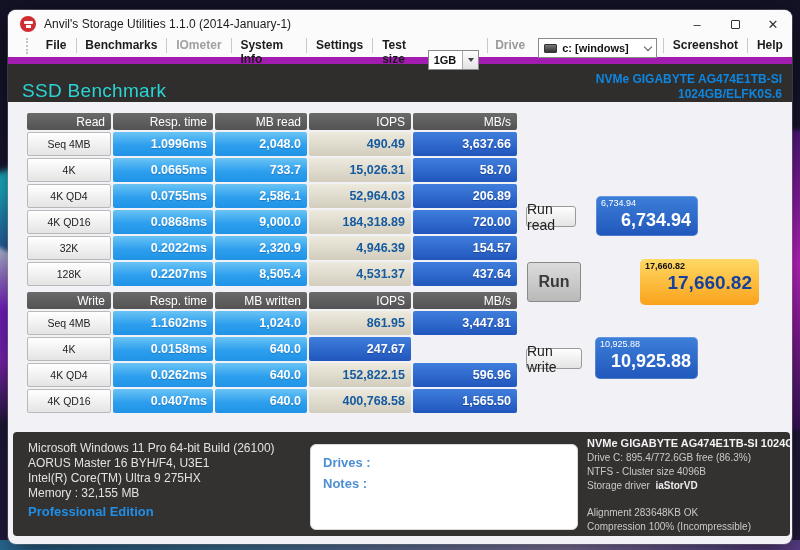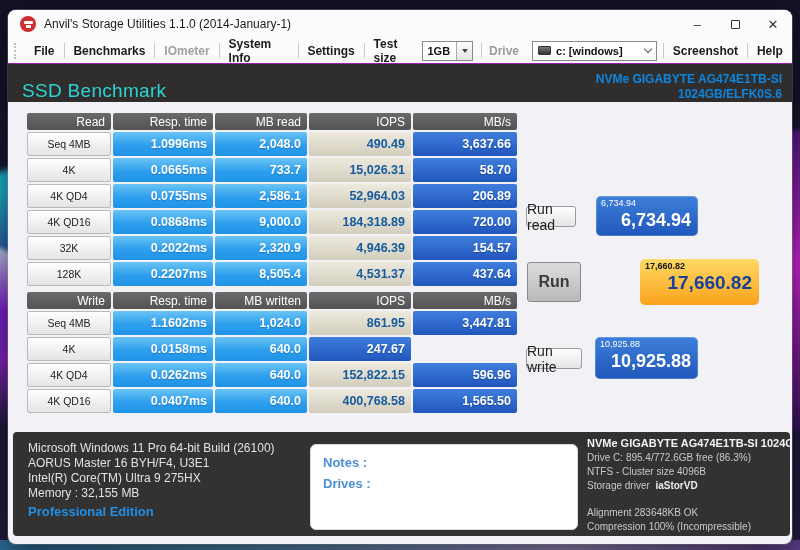--- a/index.html
+++ b/index.html
@@ -26,27 +26,27 @@
   .app-icon { width:16px; height:16px; border-radius:50%; background:#cf2d31; margin-right:8px;
     display:flex; align-items:center; justify-content:center; flex-direction:column; }
   .app-icon .anvil-top { width:9px; height:3px; background:#fff; border-radius:1px; }
   .app-icon .anvil-base { width:5px; height:3px; background:#fff; margin-top:1px; }
   .title-text { font-size:12px; color:#1b1b1b; }
   .win-controls { margin-left:auto; display:flex; height:100%; }
   .win-btn { width:38px; height:100%; display:flex; align-items:center; justify-content:center;
     color:#333; font-size:13px; }
   .max-box { width:9px; height:9px; border:1.2px solid #333; border-radius:1px; }
 
-  .menubar { height:26px; background:#fcfbfb; border-bottom:1px solid #a21caf; display:flex; align-items:center; padding-left:6px; }
+  .menubar { height:26px; background:#fcfbfb; border-bottom:7px solid #a21caf; display:flex; padding-left:18px; }
   .grip { width:3px; height:16px; border-left:2px dotted #c2c2c2; margin-right:8px; }
   .menu-item { font-size:12px; font-weight:600; color:#1b1b1b; padding:0 9px; }
   .menu-item.disabled { color:#a0a0a0; }
   .sep { width:1px; height:15px; background:#c9c9c9; }
   .label-dim { font-size:12px; color:#9a9a9a; font-weight:600; padding:0 7px; }
-  .combo { display:flex; align-items:center; height:20px; border:1px solid #8a8a8a; background:#fff; }
+  .combo { display:flex; align-items:center; height:20px; border:1px solid #8a8a8a; background:#fff;margin-top:12px; }
   .size-combo { width:58px; margin-left:4px; }
   .size-combo .val { flex:1; font-size:11px; padding-left:5px; color:#111; }
   .size-combo .dd-btn { width:16px; height:100%; background:linear-gradient(#fdfdfd,#e3e3e3);
     border-left:1px solid #aaa; display:flex; align-items:center; justify-content:center; }
   .tri-down { width:0; height:0; border-left:3.5px solid transparent; border-right:3.5px solid transparent; border-top:4px solid #444; }
   .drive-combo { width:140px; margin:0 6px; padding:0 5px; }
   .drive-ico { width:13px; height:9px; border:1px solid #333; border-radius:1px; background:linear-gradient(#777,#333); margin-right:5px; }
   .drive-combo .val { flex:1; font-size:11px; color:#111; }
   .chev { width:6px; height:6px; border-right:1.4px solid #555; border-bottom:1.4px solid #555; transform:rotate(45deg); margin-top:-3px; }
 
@@ -281,22 +281,22 @@
   <div class="footer">
     <div class="sys">
       <div>Microsoft Windows 11 Pro 64-bit Build (26100)</div>
       <div>AORUS Master 16 BYH/F4, U3E1</div>
       <div>Intel(R) Core(TM) Ultra 9 275HX</div>
       <div>Memory : 32,155 MB</div>
     </div>
     <div class="edition">Professional Edition</div>
 
     <div class="notes-box">
+      <div>Drives :</div>
       <div>Notes :</div>
-      <div>Drives :</div>
     </div>
 
     <div class="drive-info">
       <div class="t">NVMe GIGABYTE AG474E1TB-SI 1024GB</div>
       <div class="l">Drive C: 895.4/772.6GB free (86.3%)</div>
       <div class="l">NTFS - Cluster size 4096B</div>
       <div class="l"><span>Storage driver</span>&nbsp;&nbsp;<b>iaStorVD</b></div>
       <div class="gap"></div>
       <div class="l">Alignment 283648KB OK</div>
       <div class="l">Compression 100% (Incompressible)</div>

